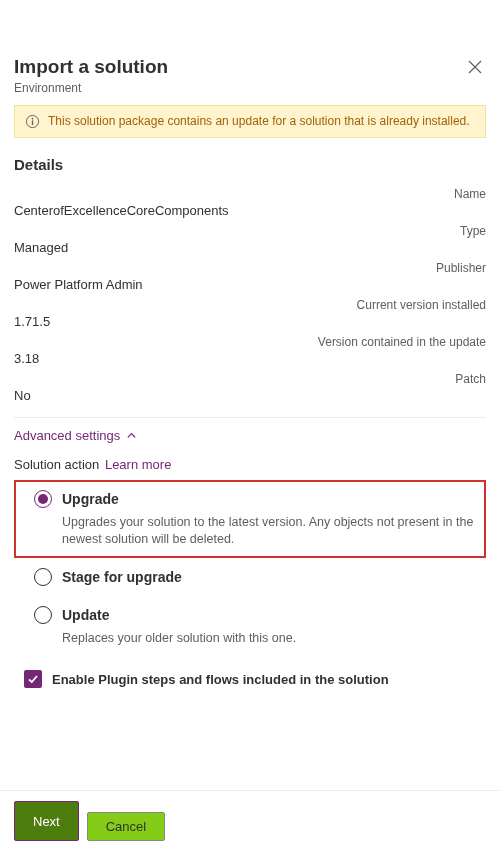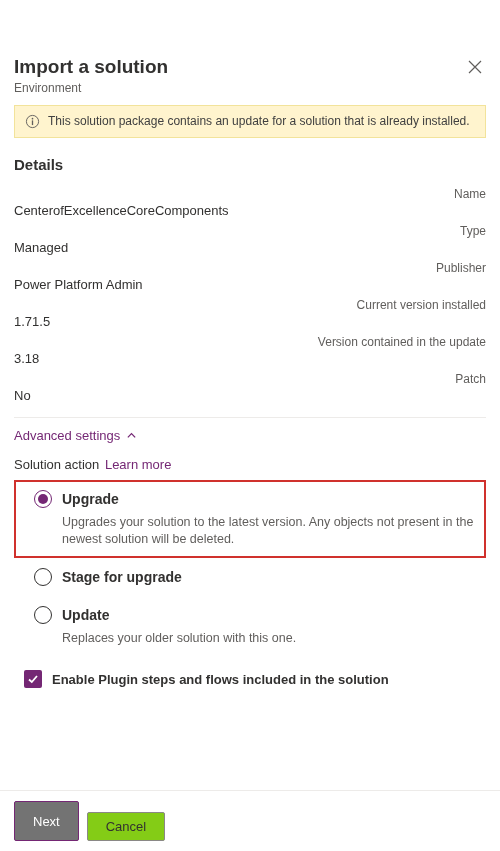--- a/index.html
+++ b/index.html
@@ -48,21 +48,21 @@
   .close-btn svg { display: block; }
   .info-banner {
     margin-top: 10px;
     background: #fff4ce;
     border: 1px solid #f2e39b;
     display: flex;
     align-items: center;
     gap: 8px;
     padding: 8px 10px;
     font-size: 12px;
-    color: #404040;
+    color: #a16207;
   }
   .info-banner svg { flex: 0 0 auto; }
   .section-heading {
     font-size: 15px;
     font-weight: 600;
     margin: 18px 0 8px 0;
   }
   .field-label {
     font-size: 12px;
     color: #605e5c;
@@ -168,21 +168,21 @@
     display: flex;
     gap: 8px;
   }
   .btn {
     font-size: 13px;
     padding: 6px 18px;
     border-radius: 2px;
     cursor: pointer;
   }
   .btn-primary {
-    background: #737373;
+    background: #4d7c0f;
     color: #fff;
     border: 1px solid #742774;
   }
   .btn-secondary {
     background: #84cc16;
     color: #323130;
     border: 1px solid #8a8886;
     margin-top: 11px;
   }
 </style>

